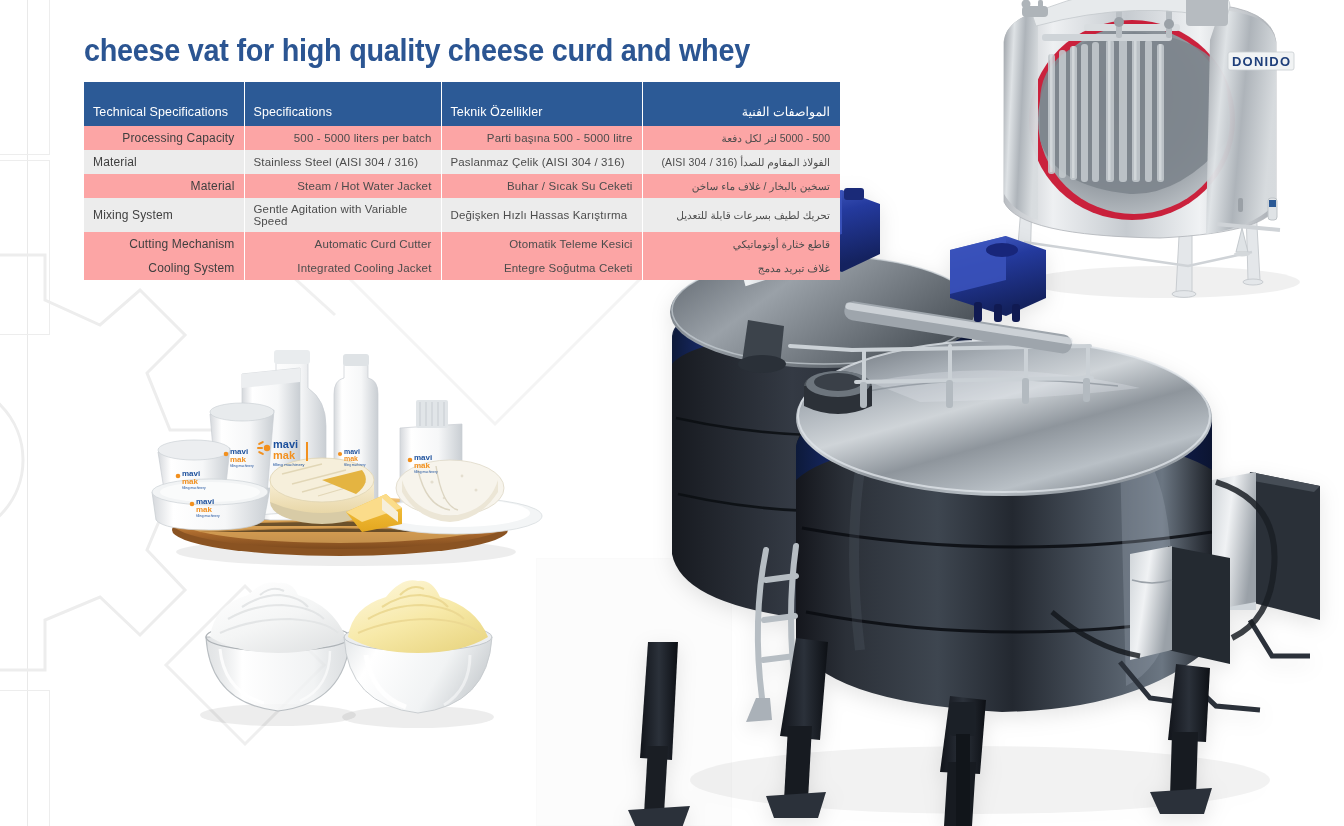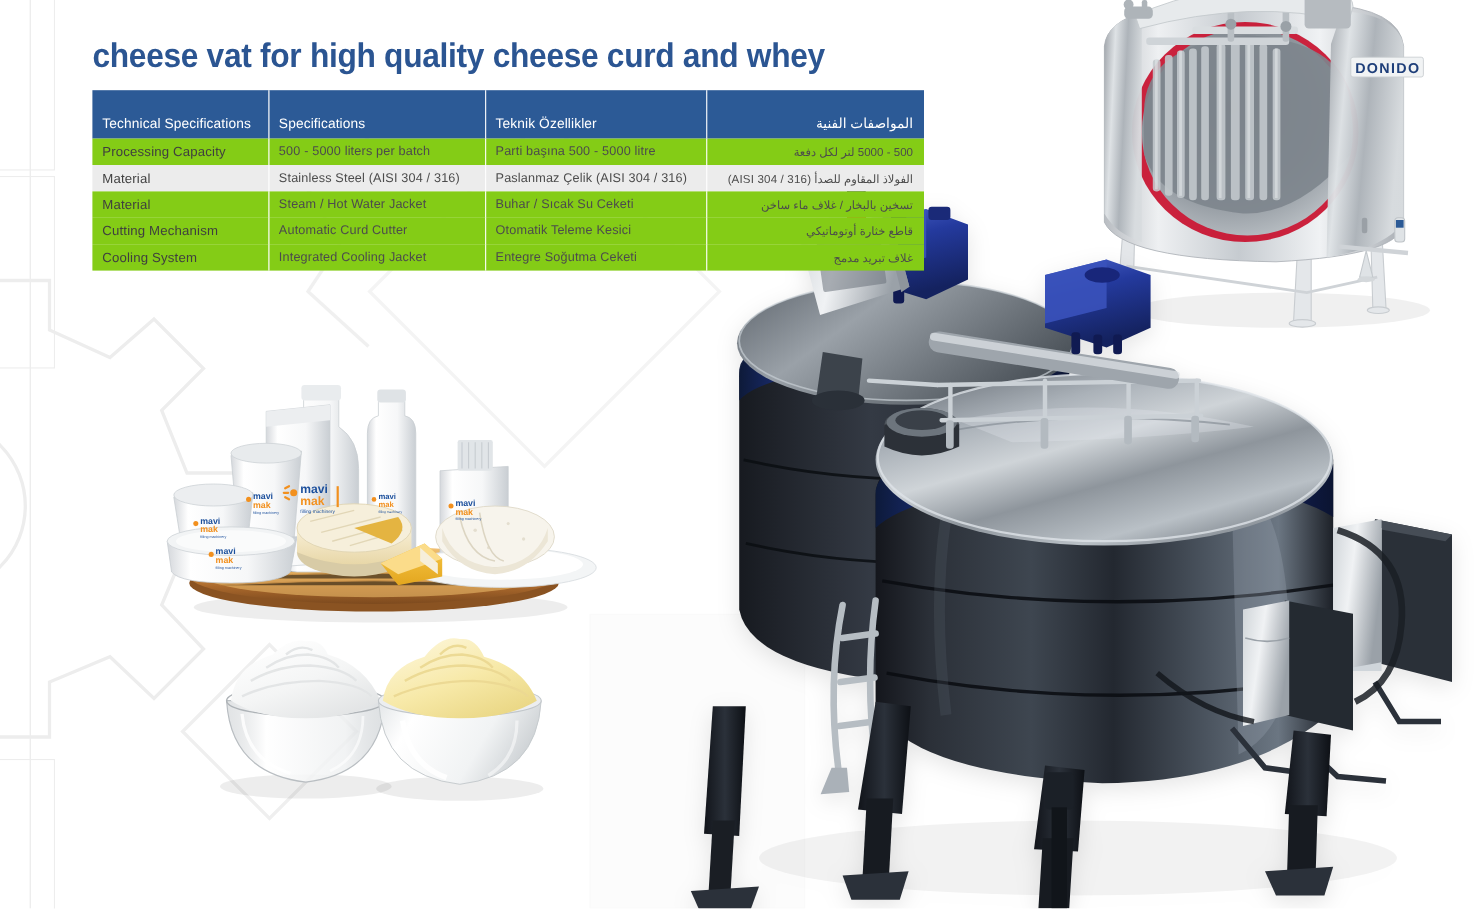--- a/index.html
+++ b/index.html
@@ -65,21 +65,21 @@
     color:#4c4c4c;
     padding:5px 9px;
     height:23px;
     vertical-align:middle;
     letter-spacing:0.15px;
     border-right:1px solid #ffffff;
   }
   .spec-table tbody td:last-child { border-right:none; }
   .spec-table tbody td.rtl { text-align:right; direction:rtl; padding-right:10px; font-size:10.5px; }
   .spec-table tbody tr.even td { background:#ececec; }
-  .spec-table tbody tr.odd  td { background:#84cc16; }
+  .spec-table tbody tr.odd  td { background:#fca5a5;text-align:right; }
   .spec-table tbody td.label { color:#3f3f3f; font-size:12px; }
 
   
   .art { position:absolute; z-index:3; }
 
   
   #dairy-group { left:150px; top:330px; width:400px; height:240px; }
   #cream-group { left:180px; top:575px; width:340px; height:160px; }
   #vat-main    { left:620px; top:150px; width:724px; height:676px; }
   #vat-cutaway { left:980px; top:-20px; width:364px; height:330px; }
@@ -155,20 +155,26 @@
       <td>Stainless Steel (AISI 304 / 316)</td>
       <td>Paslanmaz Çelik (AISI 304 / 316)</td>
       <td class="rtl">الفولاذ المقاوم للصدأ (AISI 304 / 316)</td>
     </tr>
     <tr class="odd">
       <td class="label">Material</td>
       <td>Steam / Hot Water Jacket</td>
       <td>Buhar / Sıcak Su Ceketi</td>
       <td class="rtl">تسخين بالبخار / غلاف ماء ساخن</td>
     </tr>
+    <tr class="even">
+      <td class="label">Mixing System</td>
+      <td>Gentle Agitation with Variable Speed</td>
+      <td>Değişken Hızlı Hassas Karıştırma</td>
+      <td class="rtl">تحريك لطيف بسرعات قابلة للتعديل</td>
+    </tr>
     <tr class="odd">
       <td class="label">Cutting Mechanism</td>
       <td>Automatic Curd Cutter</td>
       <td>Otomatik Teleme Kesici</td>
       <td class="rtl">قاطع خثارة أوتوماتيكي</td>
     </tr>
     <tr class="odd">
       <td class="label">Cooling System</td>
       <td>Integrated Cooling Jacket</td>
       <td>Entegre Soğutma Ceketi</td>

